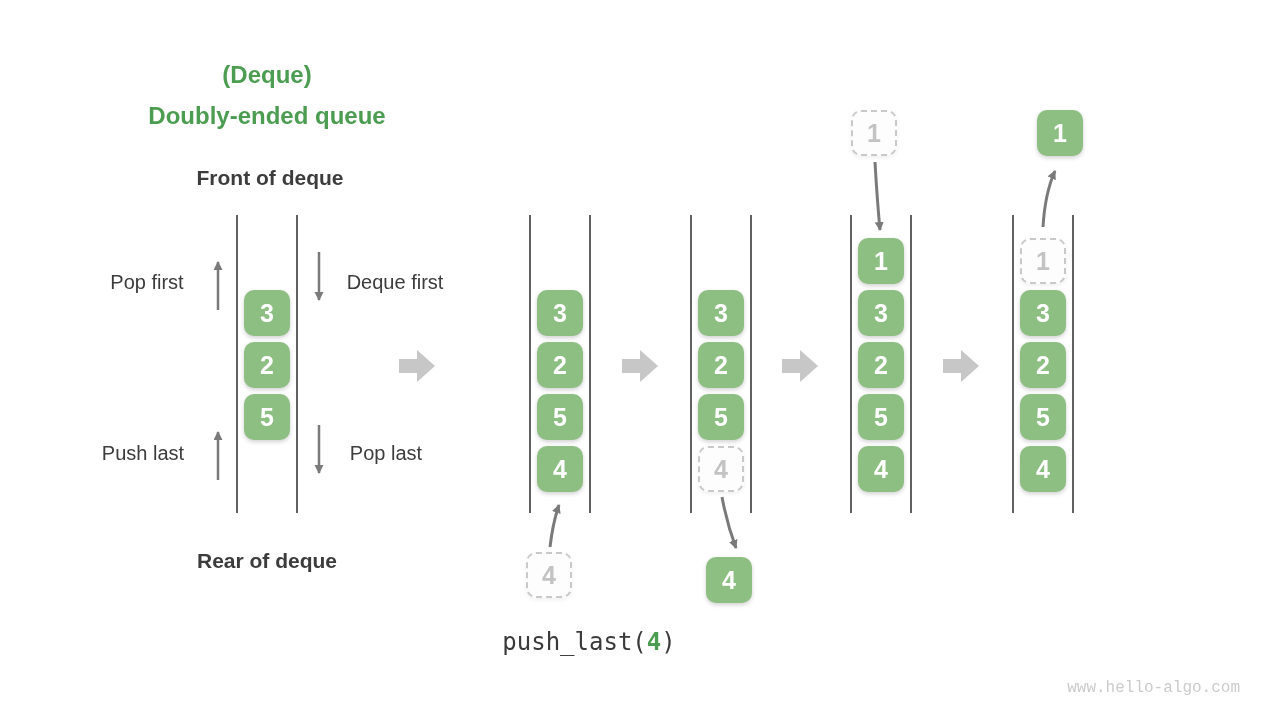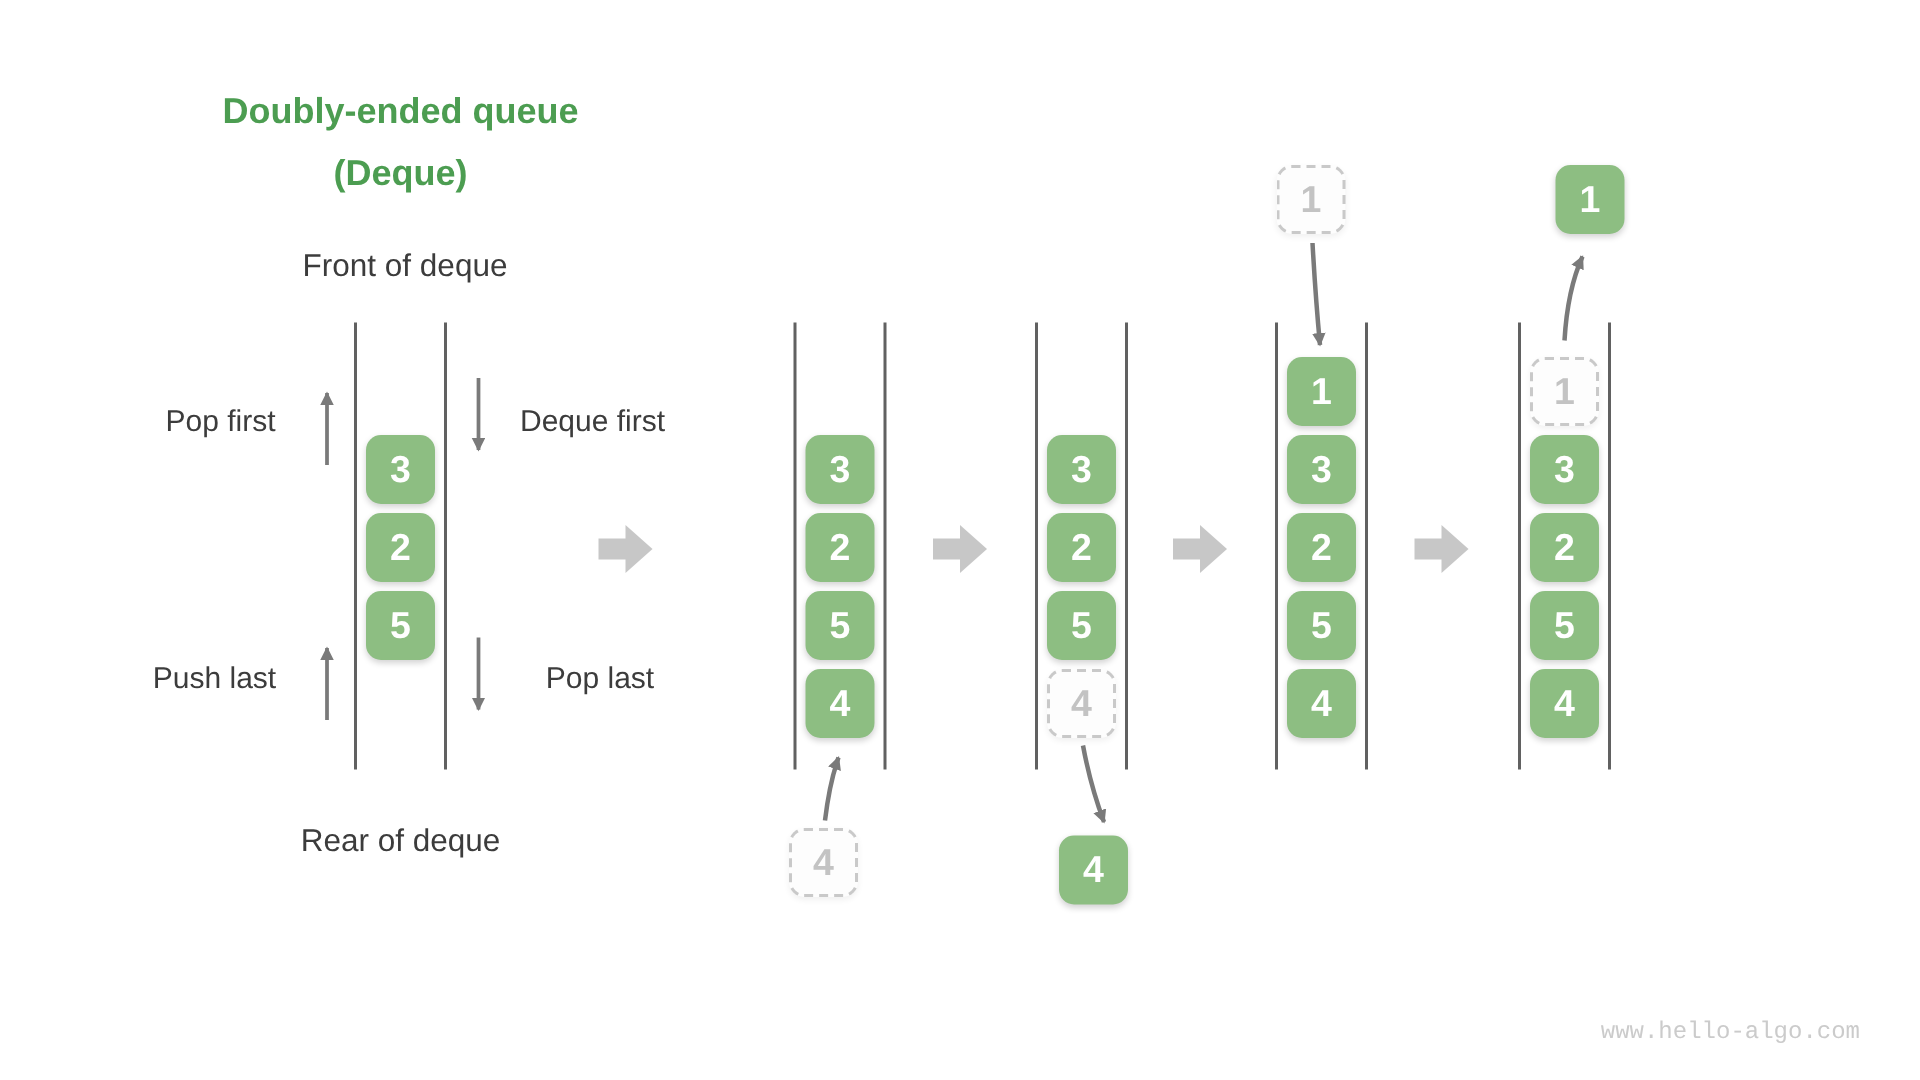--- a/index.html
+++ b/index.html
@@ -18,21 +18,21 @@
     color: var(--accent-green);
     font-size: 24px;
     font-weight: bold;
     text-align: center;
     line-height: 41px;
     left: 267px; top: 95px;
   }
   .big-label {
     color: var(--text-dark);
     font-size: 21px;
-    font-weight: normal;
+    font-weight: bold;
   }
   .op-label {
     color: var(--text-dark);
     font-size: 20px;
     font-weight: normal;
   }
   .mono-label {
     font-family: "DejaVu Sans Mono", monospace;
     font-size: 24px;
     color: var(--mono-text);
@@ -80,31 +80,34 @@
     right: 40px; top: 679px;
   }
   svg.overlay { position: absolute; left: 0; top: 0; pointer-events: none; }
 </style>
 </head>
 <body>
 
 <div id="stage">
 
   <div class="abs title centered">
+    <div>(Deque)</div>
     <div>Doubly-ended queue</div>
-    <div>(Deque)</div>
   </div>
 
   <div class="abs big-label centered" style="left:270px; top:178px;">Front of deque</div>
   <div class="abs big-label centered" style="left:267px; top:561px;">Rear of deque</div>
   <div class="abs op-label centered" style="left:147px; top:282px;">Pop first</div>
   <div class="abs op-label centered" style="left:395px; top:282px;">Deque first</div>
   <div class="abs op-label centered" style="left:143px; top:453px;">Push last</div>
-  <div class="abs op-label centered" style="left:386px; top:453px;margin-left:14px;">Pop last</div>
+  <div class="abs op-label centered" style="left:386px; top:453px;">Pop last</div>
 
+  <div class="abs mono-label centered" style="left:589px; top:642px;">
+    <span>push_last(</span><span class="arg">4</span><span>)</span>
+  </div>
 
   <div class="channel" style="left:236px;"></div>
   <div class="channel" style="left:529px;"></div>
   <div class="channel" style="left:690px;"></div>
   <div class="channel" style="left:850px;"></div>
   <div class="channel" style="left:1012px;"></div>
 
   <div id="cells-layer" class="abs" style="left:0; top:0;">
       <div class="cell solid" style="left: 244px; top: 290px;">3</div>
       <div class="cell solid" style="left: 244px; top: 342px;">2</div>

